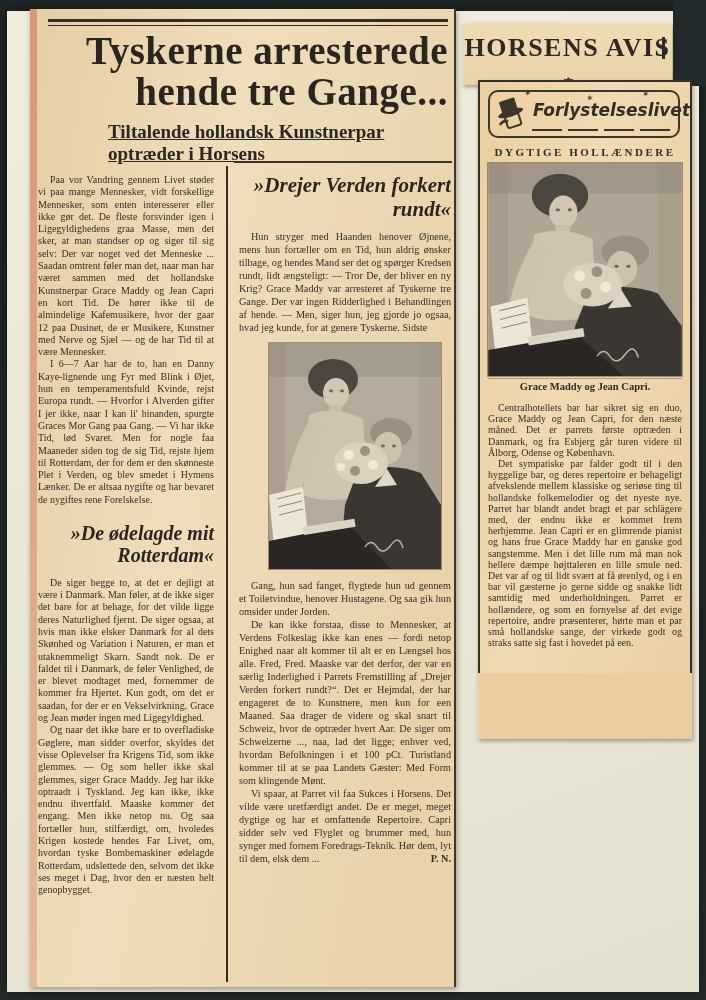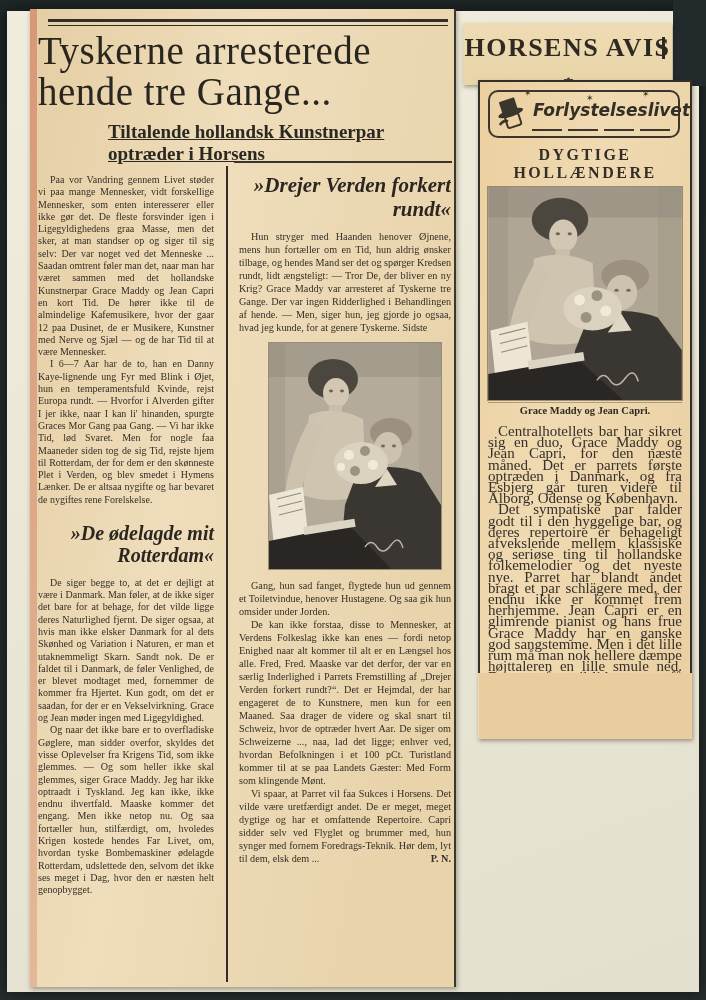--- a/index.html
+++ b/index.html
@@ -20,21 +20,21 @@
     position:absolute;left:30px;top:9px;width:424px;height:978px;
     background:linear-gradient(100deg,#e5cea4 0%,#efddbb 38%,#e8d3ab 85%);
     box-shadow:1px 2px 5px rgba(40,30,10,.4);
     border-right:2px solid #3c362c;
   }
   .main-clip .pink-edge{
     position:absolute;left:0;top:0;bottom:0;width:7px;
     background:linear-gradient(rgba(206,108,82,.55),rgba(206,108,82,.3));
   }
   .toprule{margin:10px 6px 0 18px;border-top:3px solid #332f27;border-bottom:1px solid #332f27;height:3px;}
-  .headline{margin:4px 6px 0 8px;text-align:left;font-weight:normal;color:#29261f;
+  .headline{margin:4px 6px 0 8px;text-align:right;font-weight:bold;color:#29261f;
     font-size:39px;line-height:1.06;letter-spacing:.5px;}
   .headline span{display:block;}
   .subtitle{margin:8px 0 0 78px;font-size:19px;line-height:1.2;font-weight:bold;color:#2b2822;text-decoration:underline;}
   .subtitle span{display:block;}
   .midrule{position:absolute;left:204px;right:2px;top:152px;border-top:2px solid #3a352b;}
   .cols{position:absolute;left:8px;right:3px;top:157px;bottom:5px;display:flex;overflow:hidden;}
   .col-left{width:192px;padding:8px 12px 0 0;border-right:2px solid #332e25;box-sizing:border-box;}
   .col-mid{flex:1;padding:0 0 0 11px;}
   .main-clip p{margin:0;text-indent:12px;text-align:justify;font-size:10px;line-height:12.3px;color:#332f26;}
   .col-mid p{font-size:10.2px;line-height:13px;}
@@ -73,26 +73,26 @@
   .logo-row{position:relative;height:44px;border:2px solid #3b362c;border-radius:10px;margin:3px 2px 3px 0;}
   .hat-icon{position:absolute;left:3px;top:3px;}
   .logo-text{position:absolute;left:43px;top:8px;font-family:"DejaVu Sans",sans-serif;
     font-weight:bold;font-style:italic;font-size:17px;color:#332f26;white-space:nowrap;}
   .star{position:absolute;font-size:9px;color:#3b362c;}
   .star.s1{left:34px;top:-4px;}
   .star.s2{left:96px;top:1px;}
   .star.s3{left:152px;top:-3px;}
   .flourish{position:absolute;left:42px;right:8px;bottom:5px;height:2px;
     background:repeating-linear-gradient(90deg,#3b362c 0 30px,transparent 30px 36px);}
-  .r-head{text-align:center;font-size:16px;font-weight:bold;letter-spacing:2.5px;color:#332f28;margin:8px 0 5px;}
+  .r-head{text-align:center;font-size:11px;font-weight:bold;letter-spacing:2.5px;color:#332f28;margin:8px 0 5px;}
   .photo-right{width:194px;height:213px;margin:0 auto;}
   .caption{text-align:center;font-size:10.5px;font-weight:bold;color:#2f2b23;
     margin:2px 0 10px;padding-top:2px;border-top:1px solid rgba(60,50,30,.35);}
   .right-clip p{margin:0;text-indent:10px;text-align:justify;
-    font-size:15px;line-height:11.2px;color:#34302a;}
+    font-size:10px;line-height:11.2px;color:#34302a;}
   .blank-bottom{position:absolute;left:1px;right:1px;bottom:0;height:66px;background:#e9cd9e;}
 </style>
 </head>
 <body>
 
 <div class="backing"></div>
 <div class="notch"></div>
 
 <article class="main-clip">
   <div class="pink-edge"></div>

